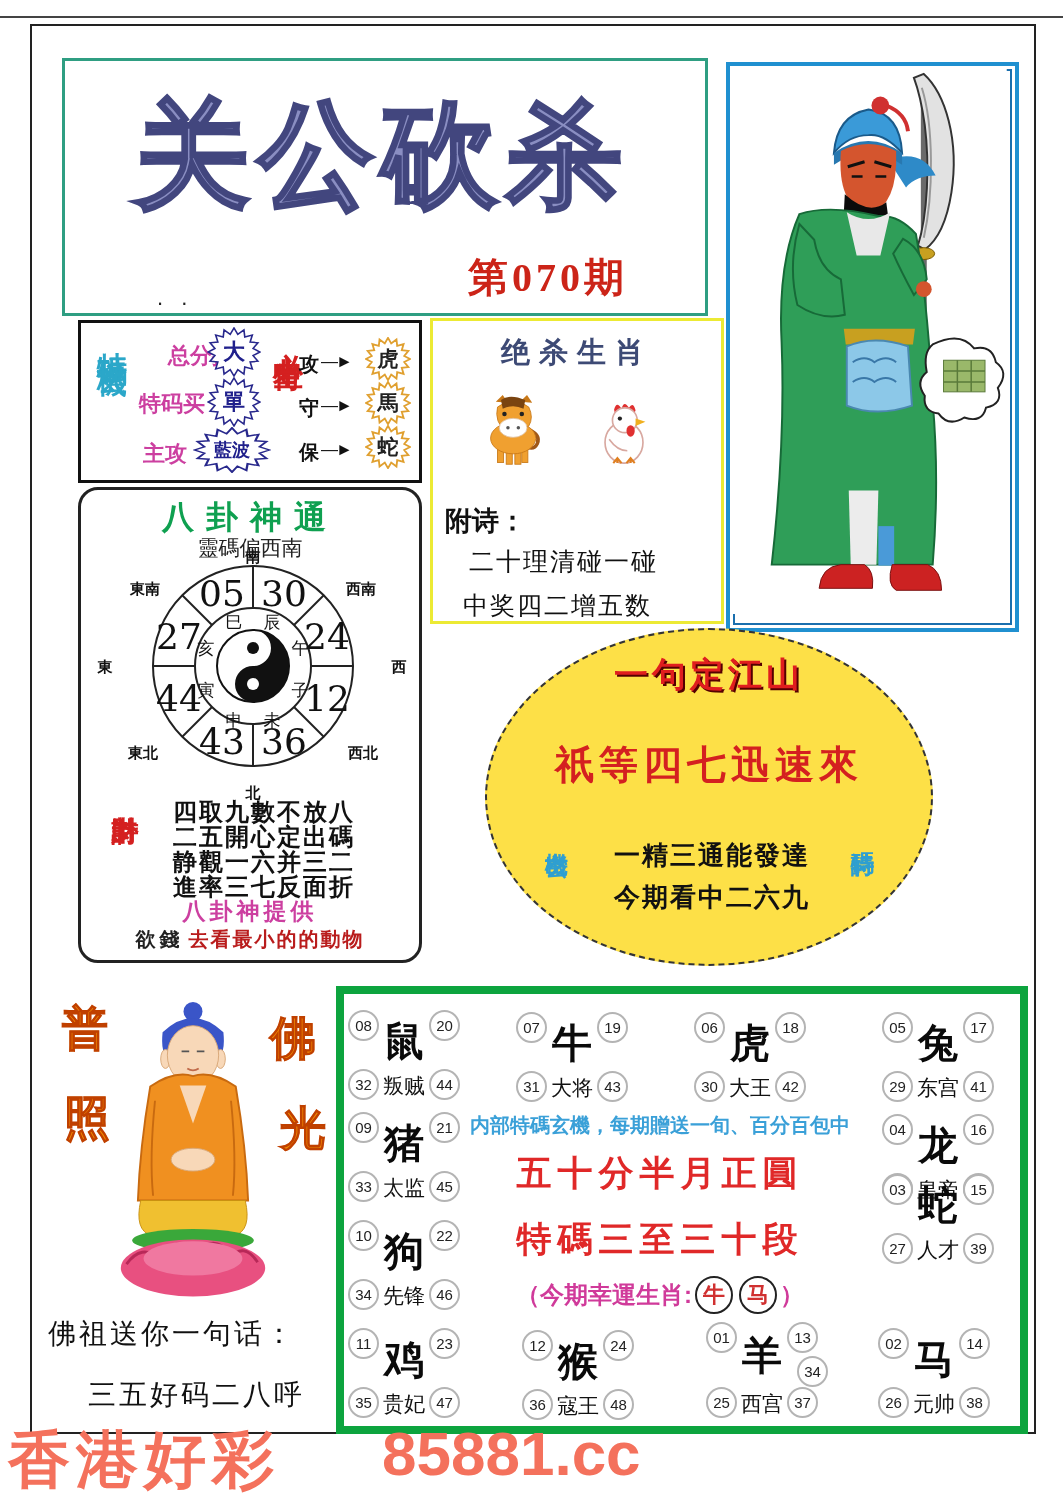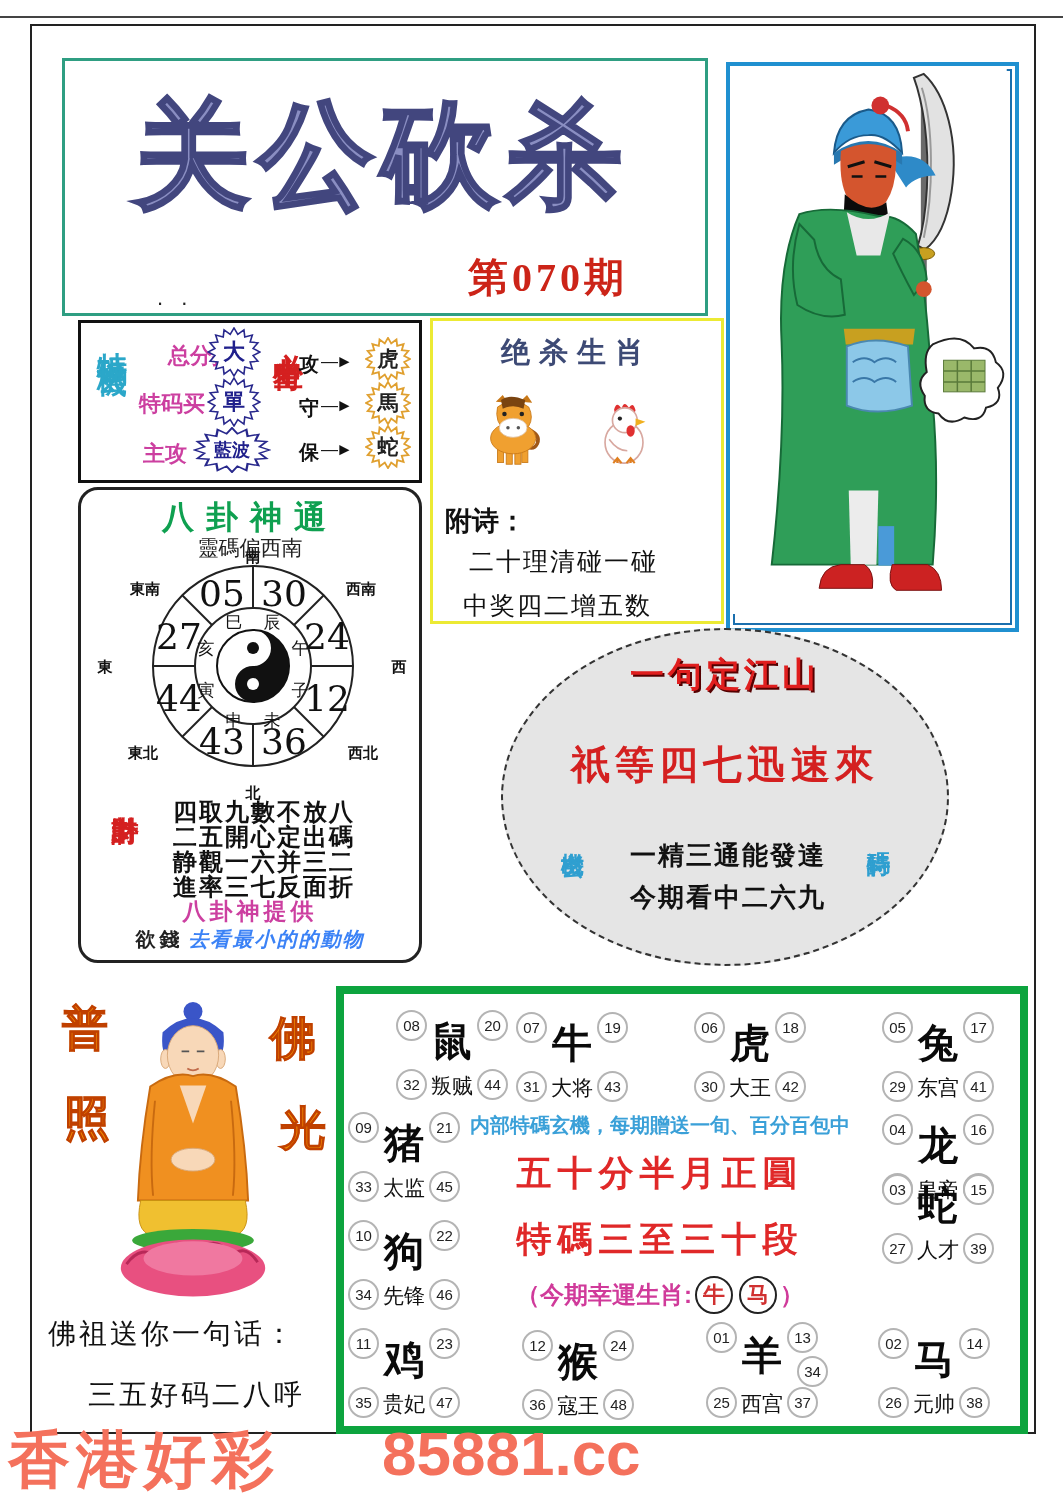--- a/index.html
+++ b/index.html
@@ -39,30 +39,30 @@
   .bagua-sub{position:absolute;left:0;top:44px;width:100%;text-align:center;font-size:21px;color:#222;
              font-family:"Liberation Serif",serif;}
   .poem-label{position:absolute;left:30px;top:305px;height:112px;font-size:27px;font-weight:bold;color:#d42020;line-height:1;}
   .poem-line{position:absolute;left:92px;width:238px;font-size:24px;font-weight:bold;color:#111;
              font-family:"Liberation Serif",serif;white-space:nowrap;letter-spacing:2px;}
   .provider{position:absolute;left:0;top:406px;width:100%;text-align:center;font-size:23px;font-weight:bold;color:#cc3fa0;
             font-family:"Liberation Serif",serif;letter-spacing:4px;}
   .money{position:absolute;left:0;top:436px;width:100%;text-align:center;font-size:20px;font-weight:bold;
          font-family:"Liberation Serif",serif;}
   .money .lbl{color:#222;letter-spacing:4px;}
-  .money .hint{color:#3b82f6;letter-spacing:2px;font-style:italic;}
+  .money .hint{color:#b91c1c;letter-spacing:2px;}
   
   .juesha-box{position:absolute;left:430px;top:318px;width:288px;height:300px;border:3px solid #ecea34;background:#fff;}
   .juesha-title{position:absolute;left:0;top:12px;width:100%;text-align:center;font-size:29px;font-weight:bold;color:#3d4a75;
                 letter-spacing:9px;font-family:"Liberation Serif",serif;}
   .juesha-poemlabel{position:absolute;left:12px;top:182px;font-size:27px;font-weight:bold;color:#111;
                     font-family:"Liberation Serif",serif;}
   .juesha-line{position:absolute;font-size:25px;color:#111;font-family:"Liberation Serif",serif;white-space:nowrap;letter-spacing:2px;}
   
-  .oval{position:absolute;left:501px;top:628px;width:444px;height:334px;border:2px dashed #333;border-radius:50%;background:#e5e5e5;}
+  .oval{position:absolute;left:485px;top:628px;width:444px;height:334px;border:2px dashed #333;border-radius:50%;background:#fde047;}
   .oval-title{position:absolute;left:0;top:22px;width:100%;text-align:center;font-size:34px;font-weight:bold;color:#e01e1e;
               text-shadow:2px 2px 0 #550000;letter-spacing:4px;}
   .oval-main{position:absolute;left:0;top:108px;width:100%;text-align:center;font-size:39px;font-weight:bold;color:#d42020;
              font-family:"Liberation Serif",serif;letter-spacing:5px;white-space:nowrap;}
   .oval-side{position:absolute;height:110px;font-size:23px;font-weight:bold;color:#2f9fd0;line-height:1;}
   .oval-line{position:absolute;left:105px;width:240px;text-align:center;font-size:26px;font-weight:bold;color:#111;
              font-family:"Liberation Serif",serif;white-space:nowrap;letter-spacing:2px;}
   
   .bud-char{position:absolute;font-size:46px;font-weight:bold;color:#f08800;-webkit-text-stroke:1px #c04000;
             font-family:"Liberation Serif",serif;}
@@ -328,21 +328,21 @@
     <ellipse cx="100" cy="286" rx="76" ry="30" fill="#e85080"></ellipse>
     <path d="M30,282 q16,-22 34,-6 M66,274 q16,-24 34,-4 M104,270 q18,-20 34,0 M138,276 q16,-18 30,4" stroke="#b82858" stroke-width="3" fill="none"></path>
     <ellipse cx="100" cy="276" rx="52" ry="18" fill="#f078a0"></ellipse>
   </svg>
 
   <div class="bud-line" style="left:48px;top:1315px;">佛祖送你一句话：</div>
   <div class="bud-line" style="left:88px;top:1376px;">三五好码二八呼</div>
 
   <div class="green-box"></div>
 
-  <div class="zcell" style="left:348px;top:1010px;margin-left:48px;">
+  <div class="zcell" style="left:348px;top:1010px;">
     <span class="nc tl">08</span>
     <span class="nc tr">20</span>
     <span class="animal">鼠</span>
     <span class="ztitle">叛贼</span>
     <span class="nc bl">32</span>
     <span class="nc br">44</span>
   </div>
   <div class="zcell" style="left:516px;top:1012px;">
     <span class="nc tl">07</span>
     <span class="nc tr">19</span>

